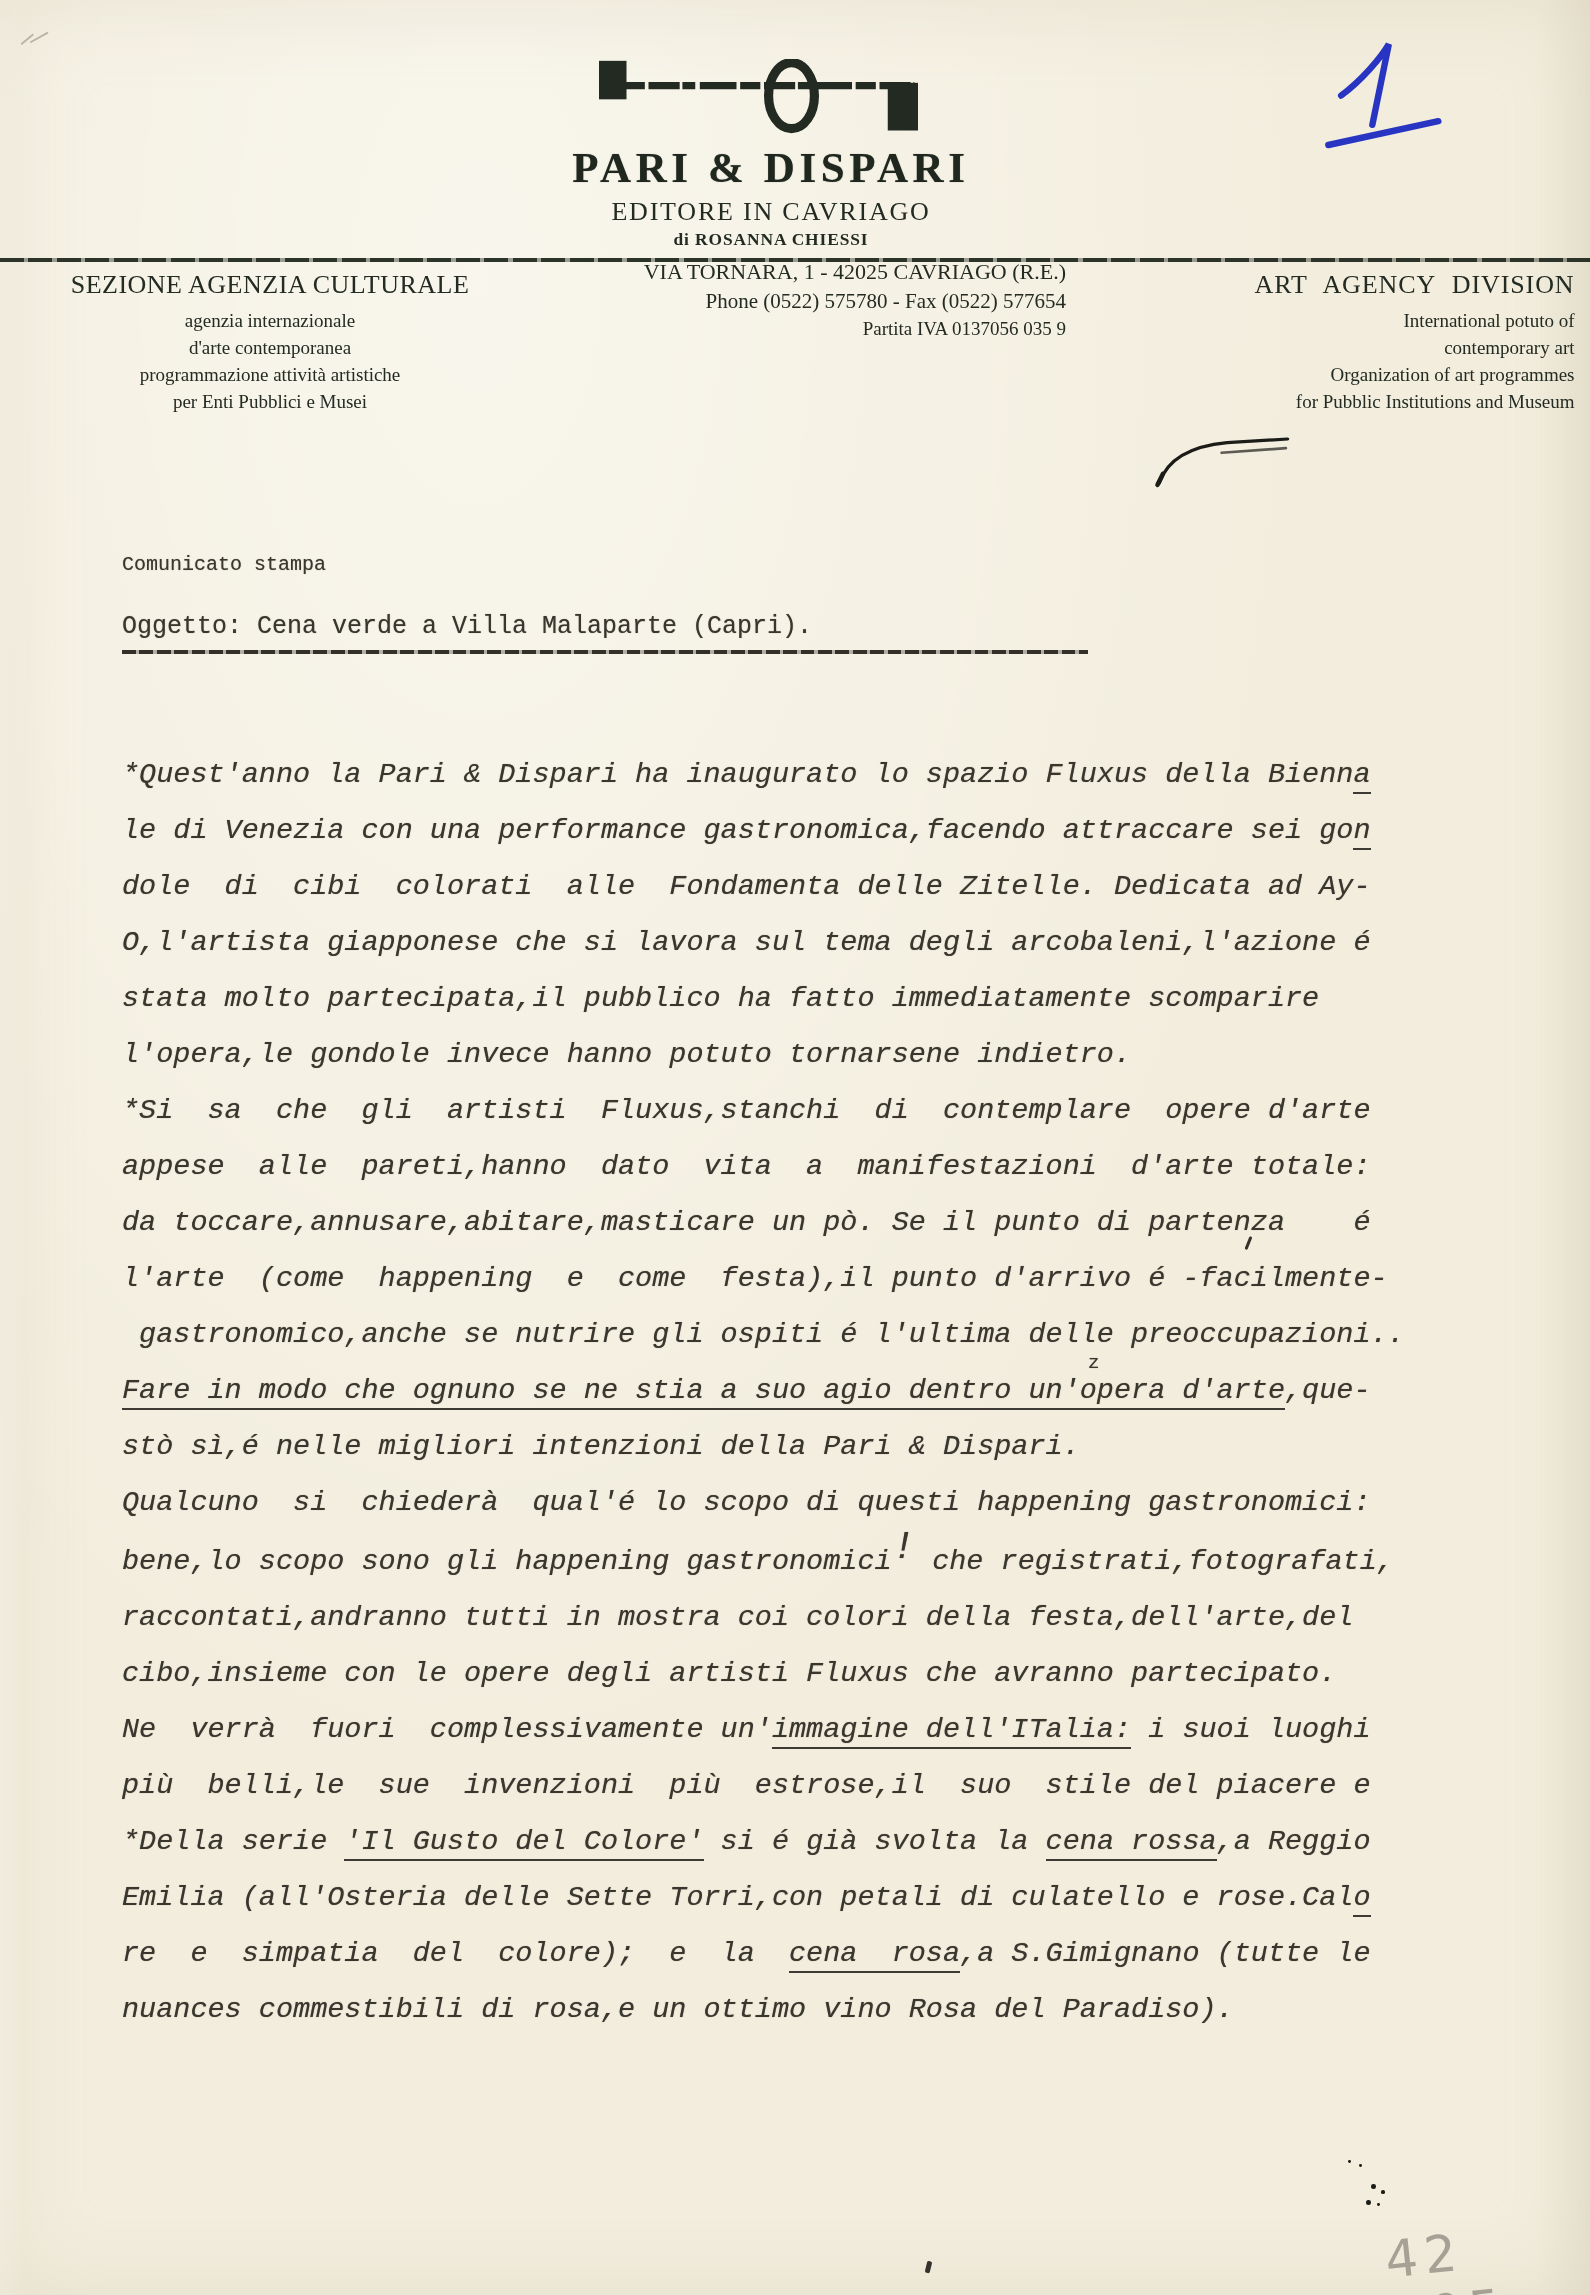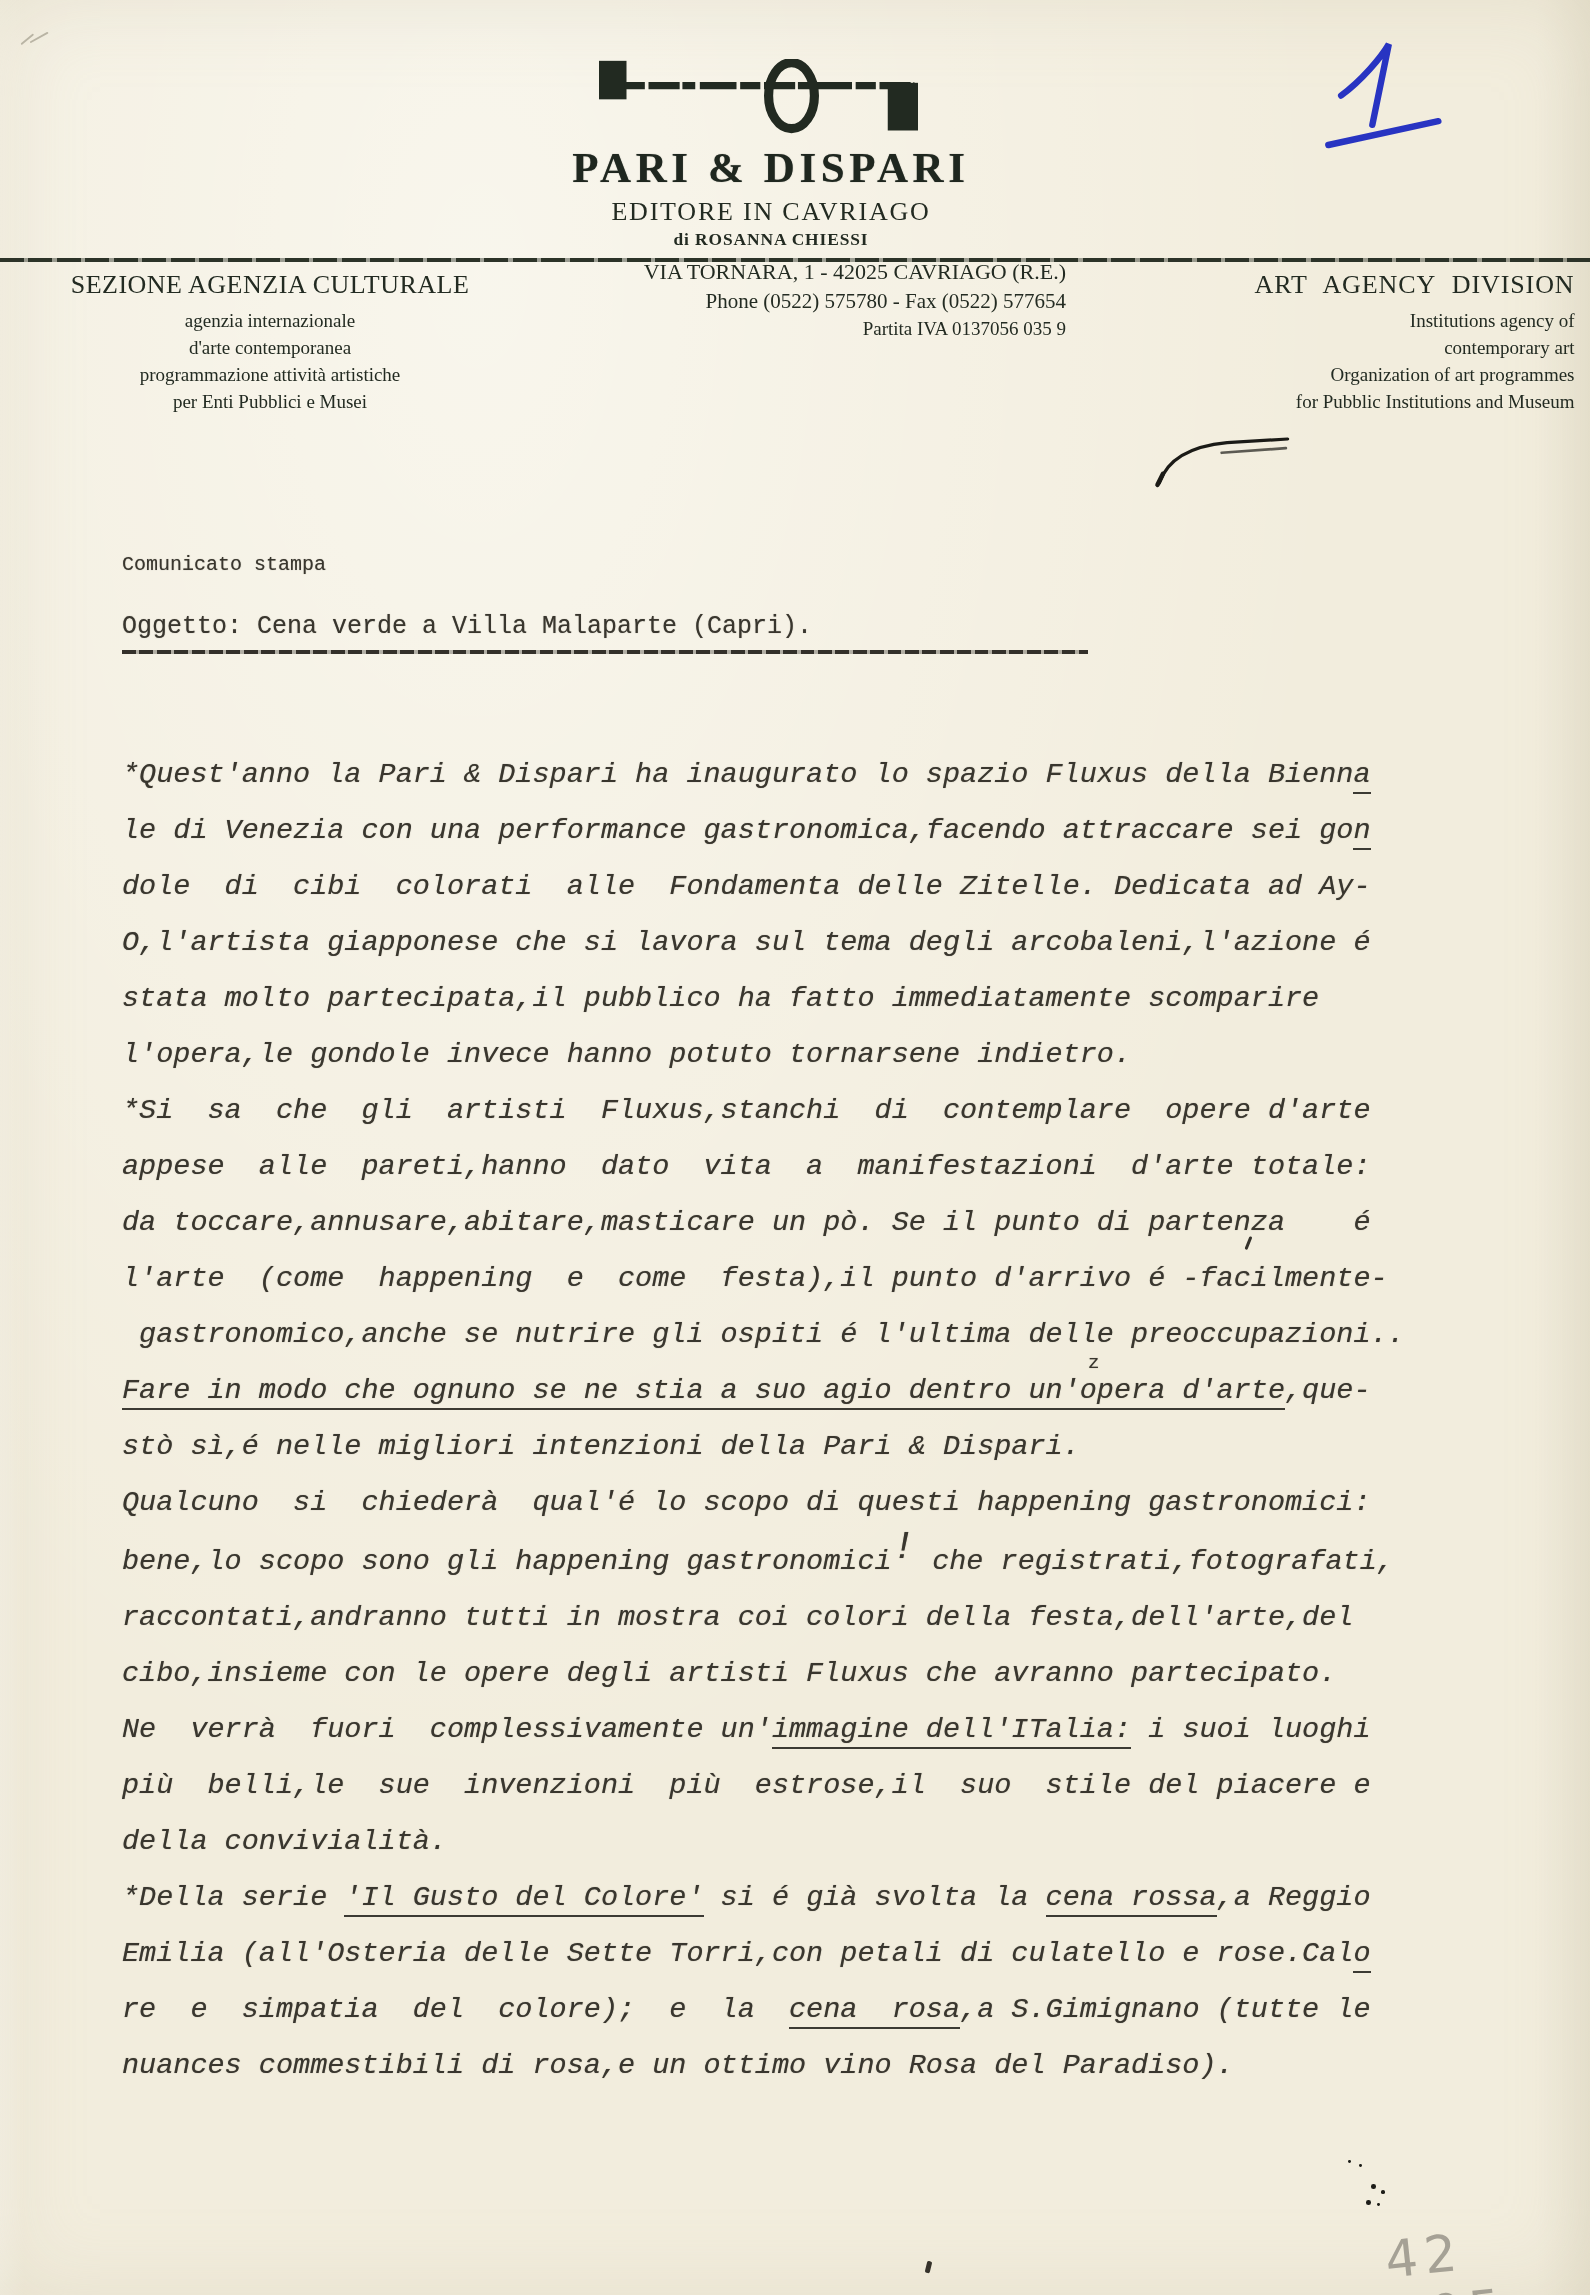--- a/index.html
+++ b/index.html
@@ -93,21 +93,21 @@
   </div>
 
   <div class="col-center">
     <div class="col-line">VIA TORNARA, 1 - 42025 CAVRIAGO (R.E.)</div>
     <div class="col-line">Phone (0522) 575780 - Fax (0522) 577654</div>
     <div class="col-line">Partita IVA 0137056 035 9</div>
   </div>
 
   <div class="col-right">
     <div class="col-title">ART AGENCY DIVISION</div>
-    <div class="col-line">Institutions agency of</div>
+    <div class="col-line">International potuto of</div>
     <div class="col-line">contemporary art</div>
     <div class="col-line">Organization of art programmes</div>
     <div class="col-line">for Pubblic Institutions and Museum</div>
   </div>
 
   <svg class="pen-curve" viewBox="0 0 176 72" xmlns="http://www.w3.org/2000/svg">
     <path d="M12,60 C20,36 44,20 86,16 L152,12" fill="none" stroke="#1b1b17" stroke-width="3.5" stroke-linecap="round"></path>
     <path d="M80,27 L150,22" fill="none" stroke="#1b1b17" stroke-width="3" stroke-linecap="round" opacity=".7"></path>
     <path d="M10,62 L16,50" fill="none" stroke="#1b1b17" stroke-width="5" stroke-linecap="round"></path>
   </svg>
@@ -129,21 +129,20 @@
       <div class="tline"><span>l'arte  (come  happening  e  come  festa),il punto d'arrivo é -facilmente-</span></div>
       <div class="tline"><span> gastronomico,anche se nutrire gli ospiti é l'ultima delle preoccupazioni..</span></div>
       <div class="tline"><span class="u">Fare in modo che ognuno se ne stia a suo agio dentro un'opera d'arte</span><span>,que-</span></div>
       <div class="tline"><span>stò sì,é nelle migliori intenzioni della Pari &amp; Dispari.</span></div>
       <div class="tline"><span>Qualcuno  si  chiederà  qual'é lo scopo di questi happening gastronomici:</span></div>
       <div class="tline"><span>bene,lo scopo sono gli happening gastronomici</span><span class="raised">!</span><span> che registrati,fotografati,</span></div>
       <div class="tline"><span>raccontati,andranno tutti in mostra coi colori della festa,dell'arte,del</span></div>
       <div class="tline"><span>cibo,insieme con le opere degli artisti Fluxus che avranno partecipato.</span></div>
       <div class="tline"><span>Ne  verrà  fuori  complessivamente un'</span><span class="u">immagine dell'ITalia:</span><span> i suoi luoghi</span></div>
       <div class="tline"><span>più  belli,le  sue  invenzioni  più  estrose,il  suo  stile del piacere e</span></div>
-      <div class="tline"><span>della convivialità.</span></div>
       <div class="tline"><span>*Della serie </span><span class="u">'Il Gusto del Colore'</span><span> si é già svolta la </span><span class="u">cena rossa</span><span>,a Reggio</span></div>
       <div class="tline"><span>Emilia (all'Osteria delle Sette Torri,con petali di culatello e rose.Cal</span><span class="u">o</span></div>
       <div class="tline"><span>re  e  simpatia  del  colore);  e  la  </span><span class="u">cena  rosa</span><span>,a S.Gimignano (tutte le</span></div>
       <div class="tline"><span>nuances commestibili di rosa,e un ottimo vino Rosa del Paradiso).</span></div>
     </div>
 
   <div class="typo-mark-z mono">z</div>
   <div class="typo-mark-tick ink-tick"></div>
 
   <div class="pencil-number">42 005</div>

